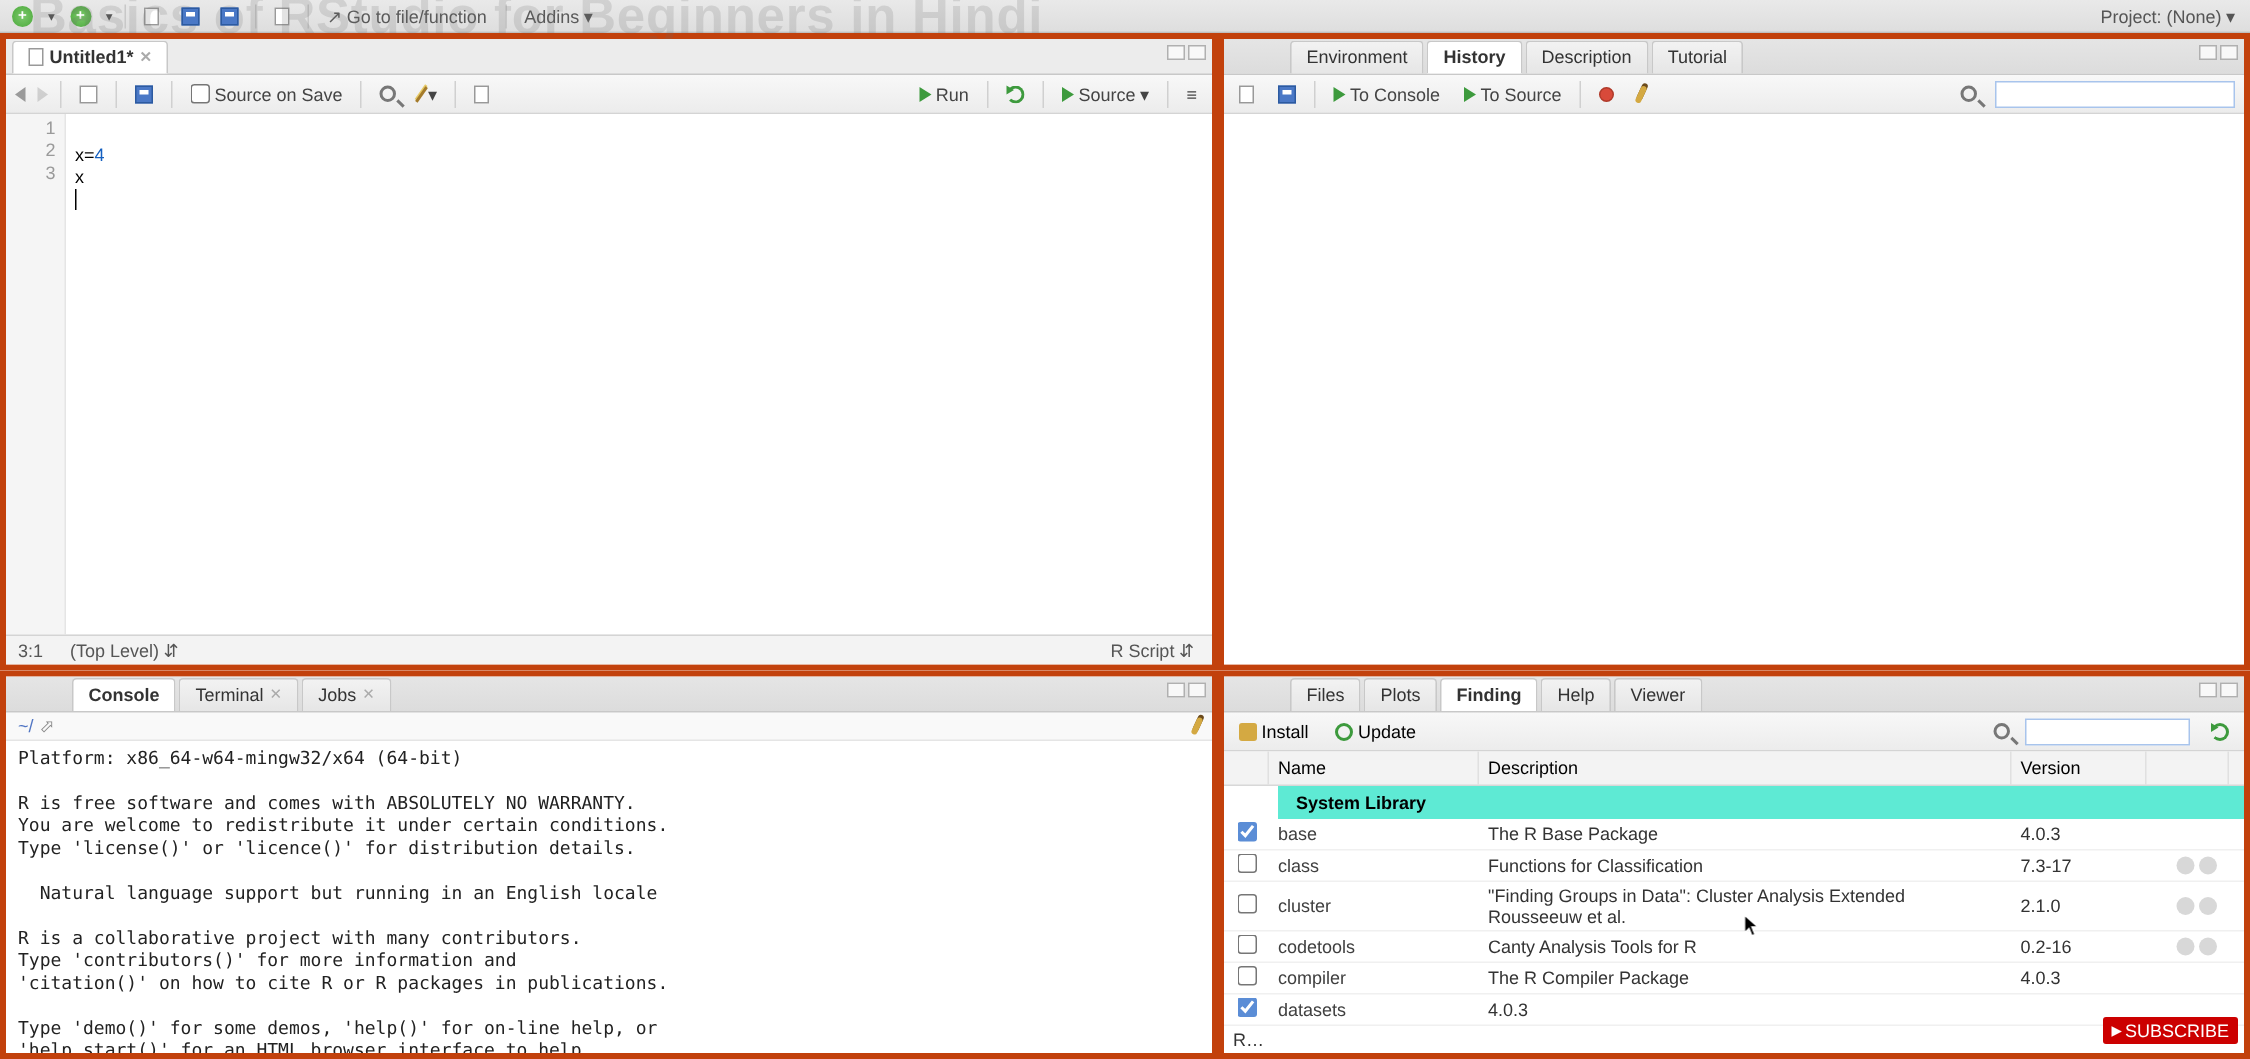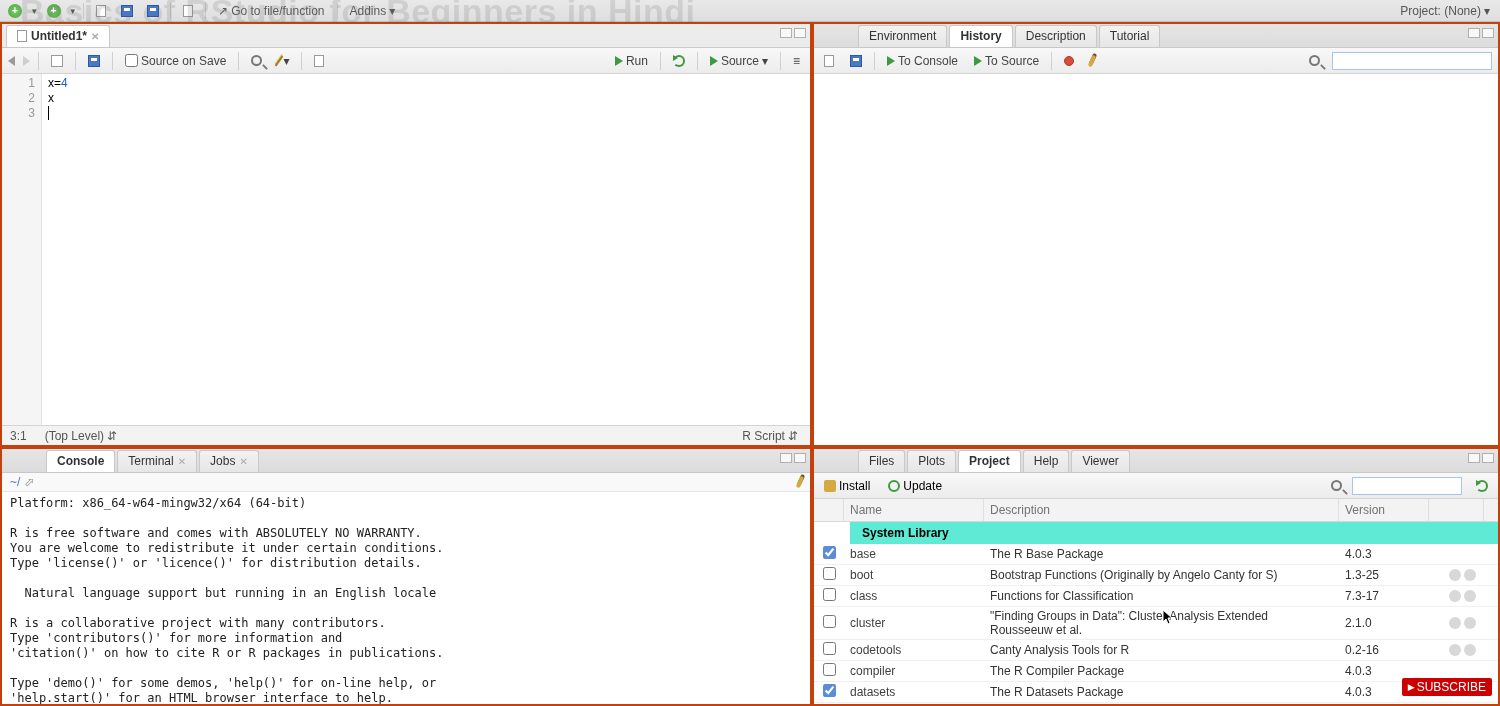--- a/index.html
+++ b/index.html
@@ -14,56 +14,56 @@
 .topbar .txt { color: #5a5a5a; }
 .topbar .spacer { flex: 1; }
 .topbar .proj { color: #555; }
 
 .fullwidth-title { position: absolute; top: -8px; left: 20px; font-size: 34px; font-weight: 700; color: #6a6a6a; opacity: .18; letter-spacing: .5px; pointer-events: none; white-space: nowrap; overflow: hidden; }
 
 
 .layout { display: grid; grid-template-columns: 812px 688px; grid-template-rows: 425px 259px; height: 684px; }
 
 
-.pane { background: #fff; border: 2px solid #c2410c; display: flex; flex-direction: column; overflow: hidden; }
+.pane { background: #fff; border: 4px solid #c2410c; display: flex; flex-direction: column; overflow: hidden; }
 
 
 .tabstrip { display: flex; align-items: flex-end; background: #ececec; border-bottom: 1px solid #c8c8c8; height: 24px; padding-left: 4px; gap: 2px; position: relative; }
 .tabstrip.dark { background: linear-gradient(#e5e5e5,#dcdcdc); padding-left: 44px; }
 .tab { padding: 3px 10px 4px; border: 1px solid #c8c8c8; border-bottom: none; border-radius: 3px 3px 0 0; background: linear-gradient(#f2f2f2,#e6e6e6); color: #333; cursor: pointer; display: flex; align-items: center; gap: 4px; }
 .tab.active { background: #fff; font-weight: 600; }
 .tab .close { color: #aaa; font-size: 10px; }
 .tabstrip .minmax { position: absolute; right: 4px; top: 4px; display: flex; gap: 2px; }
 .minmax span { width: 12px; height: 10px; border: 1px solid #b0b0b0; background: #f8f8f8; display: inline-block; }
 
 
 .toolbar { height: 26px; background: linear-gradient(#f8f8f8,#ececec); border-bottom: 1px solid #d4d4d4; display: flex; align-items: center; padding: 0 6px; gap: 8px; color: #444; }
 .toolbar .sep { width: 1px; height: 18px; background: #d0d0d0; }
 .tb-btn { display: inline-flex; align-items: center; gap: 3px; padding: 2px 4px; cursor: pointer; border-radius: 2px; }
 
 
 .editor-body { flex: 1; display: flex; background: #fff; overflow: hidden; }
 .gutter { width: 40px; background: #f5f5f5; border-right: 1px solid #e5e5e5; text-align: right; padding: 2px 6px 0 0; color: #9a9a9a; font-family: Consolas, monospace; font-size: 12px; line-height: 15px; }
-.code { flex: 1; padding: 2px 6px; font-family: Consolas, monospace; font-size: 12px; line-height: 15px; white-space: pre; }
+.code { flex: 1; padding: 20px 6px; font-family: Consolas, monospace; font-size: 12px; line-height: 15px; white-space: pre; }
 .code .num { color: #1560c0; }
 .editor-status { height: 20px; border-top: 1px solid #d4d4d4; background: #f3f3f3; display: flex; align-items: center; padding: 0 8px; color: #555; gap: 14px; }
 .editor-status .spacer { flex: 1; }
 
 
 .console-path { padding: 2px 8px; color: #5276c4; background: #f9f9f9; border-bottom: 1px solid #e5e5e5; display: flex; align-items: center; gap: 4px; }
 .console-out { flex: 1; overflow: auto; padding: 4px 8px; font-family: Consolas, monospace; white-space: pre-wrap; color: #222; line-height: 15px; }
 
 
 .env-body { flex: 1; background: #fff; }
 .searchbox { width: 160px; height: 18px; border: 1px solid #a8c4ec; background: #fff; }
 .searchbox.small { width: 110px; }
 
 
 .pkg-toolbar { height: 26px; background: linear-gradient(#f8f8f8,#ececec); border-bottom: 1px solid #d4d4d4; display: flex; align-items: center; padding: 0 6px; gap: 10px; }
-.pkg-header { display: grid; grid-template-columns: 30px 140px 355px 90px 55px; background: #f3f3f3; border-bottom: 1px solid #d8d8d8; color: #737373; }
+.pkg-header { display: grid; grid-template-columns: 30px 140px 355px 90px 55px; background: #f3f3f3; border-bottom: 1px solid #d8d8d8; color: #000000; }
 .pkg-header > div { padding: 4px 6px; border-right: 1px solid #e0e0e0; }
 .pkg-scroll { flex: 1; overflow-y: auto; overflow-x: hidden; }
 .pkg-section { font-weight: 700; padding: 4px 12px; background: #5eead4; margin-left: 36px; }
 .pkg-row { display: grid; grid-template-columns: 30px 140px 355px 90px 55px; align-items: center; border-bottom: 1px solid #f0f0f0; min-height: 20px; }
 .pkg-row > div { padding: 2px 6px; color: #333; overflow: hidden; text-overflow: ellipsis; }
 .pkg-row .chk { text-align: center; }
 .pkg-row .chk input { accent-color: #5b8dd6; }
 .pkg-row .nm { color: #404040; cursor: pointer; }
 .pkg-row .act { display: flex; gap: 3px; justify-content: flex-end; padding-right: 8px; }
 .pkg-row .act span { width: 12px; height: 12px; border-radius: 50%; background: #d8d8d8; display: inline-block; }
@@ -277,21 +277,21 @@
 'citation()' on how to cite R or R packages in publications.
 
 Type 'demo()' for some demos, 'help()' for on-line help, or
 'help.start()' for an HTML browser interface to help.</div>
   </div>
 
   <div class="pane">
     <div class="tabstrip dark">
       <div class="tab">Files</div>
       <div class="tab">Plots</div>
-      <div class="tab active">Project</div>
+      <div class="tab active">Finding</div>
       <div class="tab">Help</div>
       <div class="tab">Viewer</div>
       <div class="minmax">
           <span></span>
           <span></span>
         </div>
     </div>
     <div class="pkg-toolbar">
       <span class="tb-btn">
           <span class="i-install"></span> 
@@ -320,30 +320,20 @@
       <div id="pkg-rows">
           <div class="pkg-row">
             <div class="chk"><input type="checkbox" checked="" style=""></div>
             <div class="nm">base</div>
             <div>The R Base Package</div>
             <div>4.0.3</div>
             <div class="act"></div>
           </div>
           <div class="pkg-row">
             <div class="chk"><input type="checkbox" style=""></div>
-            <div class="nm">boot</div>
-            <div>Bootstrap Functions (Originally by Angelo Canty for S)</div>
-            <div>1.3-25</div>
-            <div class="act">
-              <span></span>
-              <span></span>
-            </div>
-          </div>
-          <div class="pkg-row">
-            <div class="chk"><input type="checkbox" style=""></div>
             <div class="nm">class</div>
             <div>Functions for Classification</div>
             <div>7.3-17</div>
             <div class="act">
               <span></span>
               <span></span>
             </div>
           </div>
           <div class="pkg-row">
             <div class="chk"><input type="checkbox" style=""></div>
@@ -368,21 +358,20 @@
           <div class="pkg-row">
             <div class="chk"><input type="checkbox" style=""></div>
             <div class="nm">compiler</div>
             <div>The R Compiler Package</div>
             <div>4.0.3</div>
             <div class="act"></div>
           </div>
           <div class="pkg-row">
             <div class="chk"><input type="checkbox" checked="" style=""></div>
             <div class="nm">datasets</div>
-            <div>The R Datasets Package</div>
             <div>4.0.3</div>
             <div class="act"></div>
           </div>
           <div class="pkg-row">
             <div>Read Data Stored by 'Minitab', 'S', 'SAS', 'SPSS', 'Stata', 'Systat', 'Weka', 'dBase', ...</div>
           </div>
         </div>
     </div>
   </div>
 

